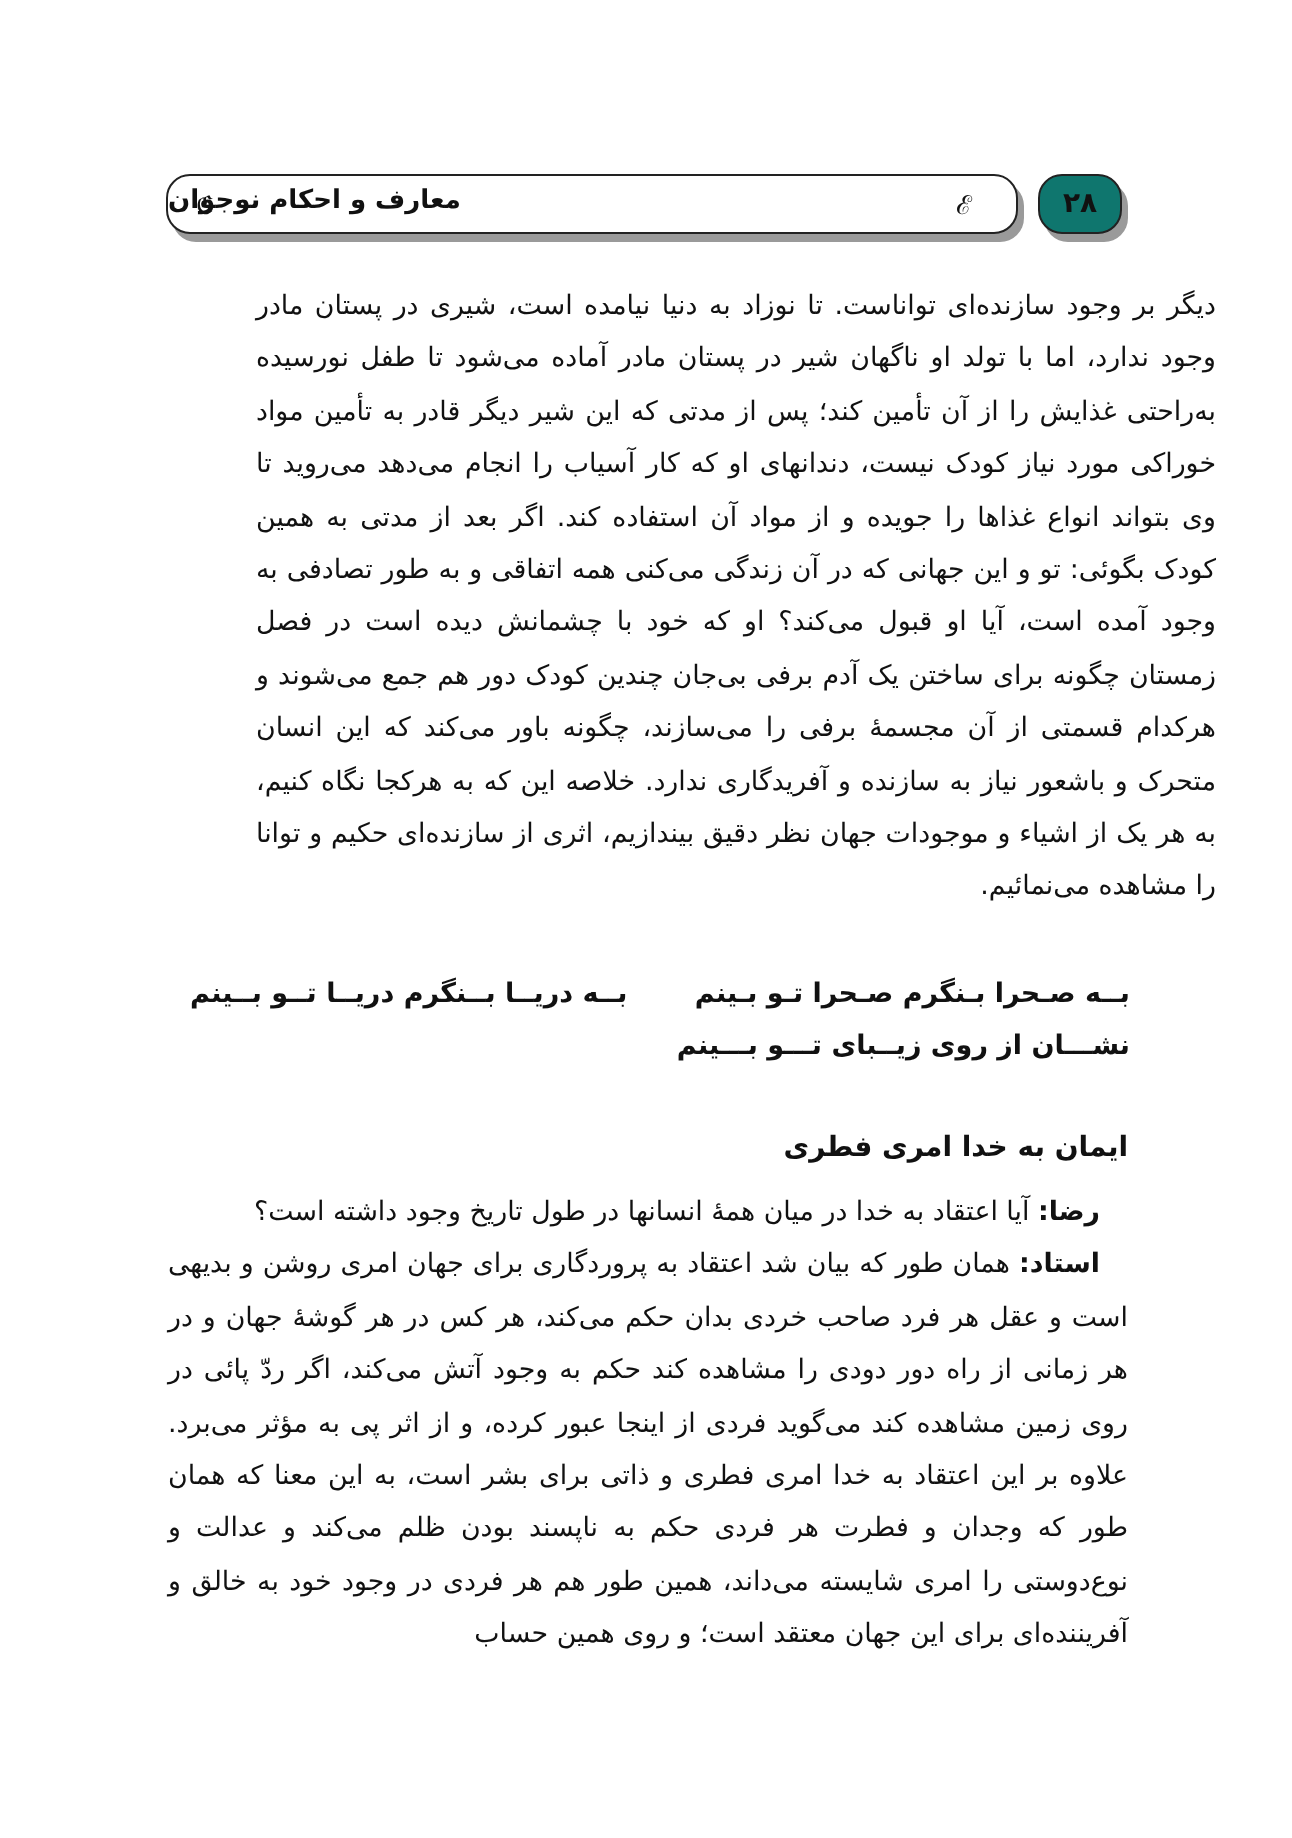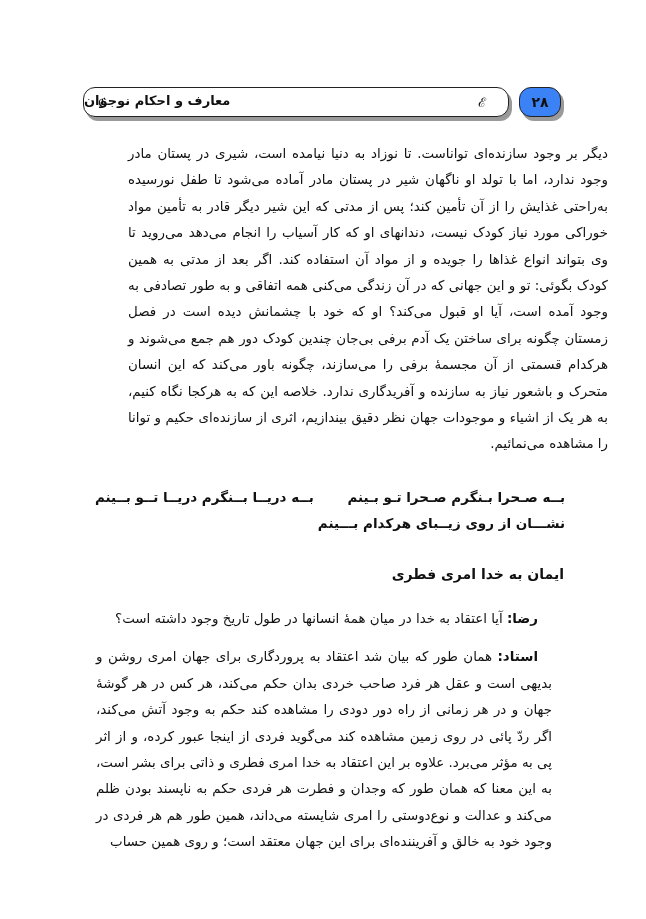--- a/index.html
+++ b/index.html
@@ -59,21 +59,21 @@
     }
     .page-num-box {
       position: absolute;
       left: 436px;
       top: 0;
       width: 40px;
       height: 28px;
       border: 1.3px solid #222;
       border-radius: 12px;
       box-shadow: 3px 4px 0 #9a9a9a;
-      background: #3b82f6;
+      background: #0f766e;
       text-align: center;
       font-size: 14px;
       font-weight: bold;
       line-height: 28px;
     }
     .content {
       position: absolute;
       top: 141px;
       left: 84px;
       width: 480px;
@@ -119,21 +119,21 @@
       top: 594px;
       left: 84px;
       width: 480px;
       direction: rtl;
       text-align: justify;
       text-align-last: right;
       font-size: 13.4px;
       line-height: 26.4px;
     }
     .dialogue p {
-      margin: 12px;
+      margin: 0;
       text-indent: 14px;
     }
     .speaker {
       font-weight: bold;
     }
   </style>
 </head>
 <body>
 
 <div class="header">
@@ -148,21 +148,21 @@
 <div class="content">
   <p>دیگر بر وجود سازنده‌ای تواناست. تا نوزاد به دنیا نیامده است، شیری در پستان مادر وجود ندارد، اما با تولد او ناگهان شیر در پستان مادر آماده می‌شود تا طفل نورسیده به‌راحتی غذایش را از آن تأمین کند؛ پس از مدتی که این شیر دیگر قادر به تأمین مواد خوراکی مورد نیاز کودک نیست، دندانهای او که کار آسیاب را انجام می‌دهد می‌روید تا وی بتواند انواع غذاها را جویده و از مواد آن استفاده کند. اگر بعد از مدتی به همین کودک بگوئی: تو و این جهانی که در آن زندگی می‌کنی همه اتفاقی و به طور تصادفی به وجود آمده است، آیا او قبول می‌کند؟ او که خود با چشمانش دیده است در فصل زمستان چگونه برای ساختن یک آدم برفی بی‌جان چندین کودک دور هم جمع می‌شوند و هرکدام قسمتی از آن مجسمهٔ برفی را می‌سازند، چگونه باور می‌کند که این انسان متحرک و باشعور نیاز به سازنده و آفریدگاری ندارد. خلاصه این که به هرکجا نگاه کنیم، به هر یک از اشیاء و موجودات جهان نظر دقیق بیندازیم، اثری از سازنده‌ای حکیم و توانا را مشاهده می‌نمائیم.</p>
 </div>
 
 <div class="poem">
   <div class="poem-row">
     <span>بــه صـحرا بـنگرم صـحرا تـو بـینم</span>
     <span>بــه دریــا بــنگرم دریــا تــو بــینم</span>
   </div>
   <div class="poem-row">
-    <span>نشـــان از روی زیــبای هرکدام بـــینم</span>
+    <span>نشـــان از روی زیــبای تـــو بـــینم</span>
   </div>
 </div>
 
 <div class="section-title">ایمان به خدا امری فطری</div>
 
 <div class="dialogue">
   <p>
     <span class="speaker">رضا:</span><span> آیا اعتقاد به خدا در میان همهٔ انسانها در طول تاریخ وجود داشته است؟</span>
   </p>
   <p>

